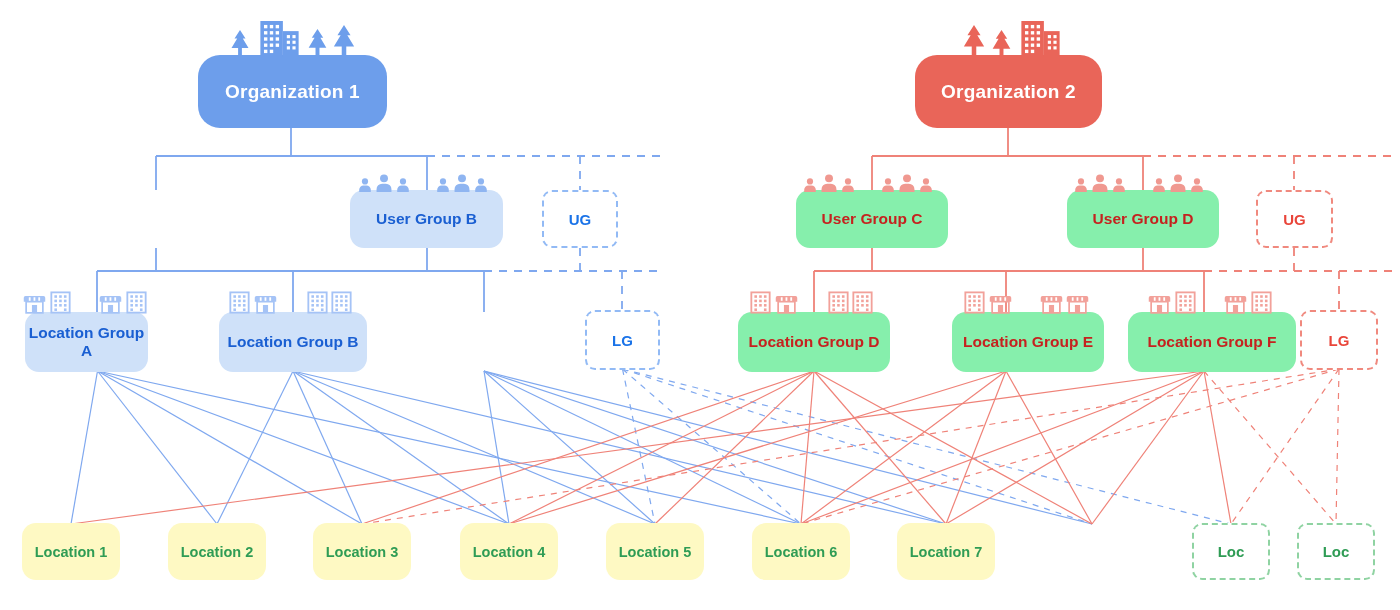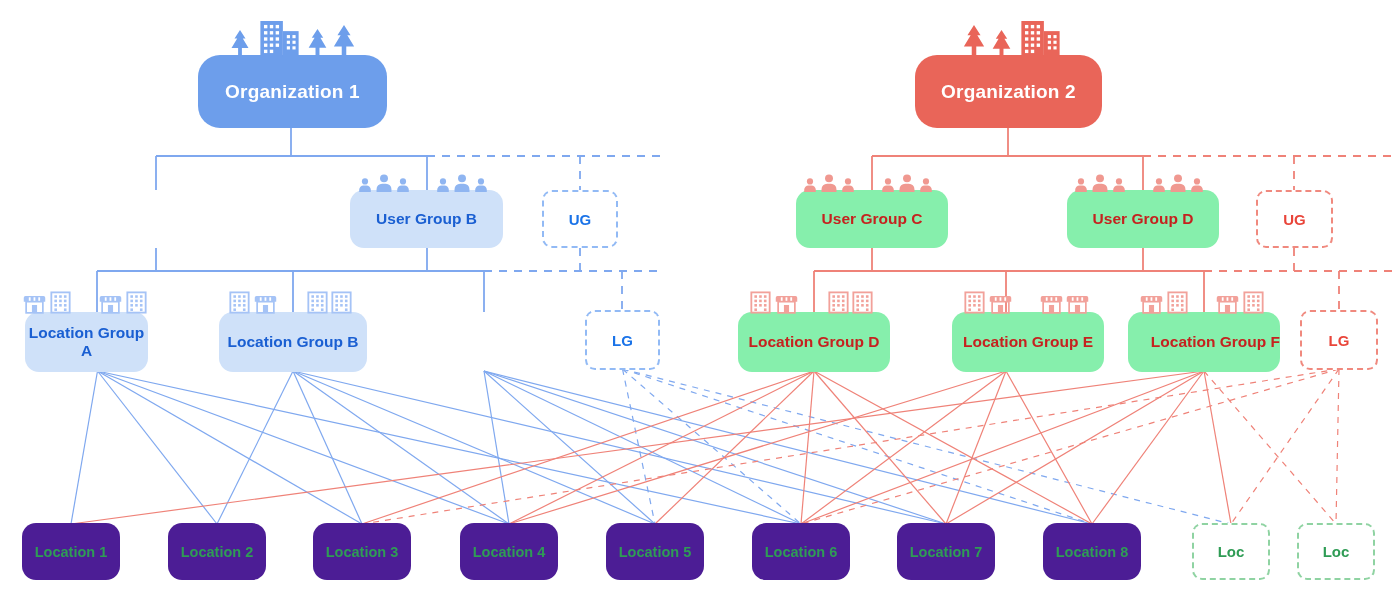--- a/index.html
+++ b/index.html
@@ -6,21 +6,21 @@
   body{width:1400px;height:610px;position:relative;font-family:"Liberation Sans",sans-serif;-webkit-font-smoothing:antialiased;}
   .canvas{position:absolute;inset:0;width:1400px;height:610px;overflow:hidden;padding-left:44px;}
   #wires{position:absolute;left:0;top:0;z-index:0;}
   .node{position:absolute;z-index:2;display:flex;align-items:center;justify-content:center;
         font-weight:bold;border-radius:14px;box-sizing:border-box;text-align:center;}
   .org{border-radius:22px;color:#fff;font-size:19px;letter-spacing:.2px;}
   .org-blue{background:#6D9EEB;}
   .org-red{background:#E96559;}
   .fill-blue{background:#CFE1F9;color:#1A5FD2;font-size:15.5px;}
   .fill-red{background:#86efac;color:#C5221F;font-size:15.5px;}
-  .fill-green{background:#4c1d95;color:#2F9C55;font-size:14.5px;}
+  .fill-green{background:#fef9c3;color:#2F9C55;font-size:14.5px;}
   .dash{background:#fff;border-radius:10px;font-size:15px;}
   .dash-blue{border:2px dashed #92BAF5;color:#1A73E8;}
   .dash-red{border:2px dashed #F0897E;color:#E9453A;}
   .dash-green{border:2px dashed #8FD3A2;color:#2F9C55;}
   .icons{position:absolute;bottom:100%;left:50%;transform:translateX(-50%);margin-bottom:-2px;line-height:0;pointer-events:none;}
   .ic-org-blue{color:#6D9EEB;}
   .ic-org-red{color:#E96559;}
   .pp-blue{color:#8FB5F1;}
   .pp-red{color:#F09890;}
   .ic-blue{color:#A5C3F6;}
@@ -275,21 +275,21 @@
     <div class="icons ic-red">
       <svg width="136" height="25" viewBox="0 0 136 25">
         <use href="#s-bldg2" x="4" y="2" width="21" height="23"></use>
           <use href="#s-shop" x="29" y="6" width="23" height="19"></use>
         <use href="#s-shop" x="80" y="6" width="23" height="19"></use>
           <use href="#s-shop" x="106" y="6" width="23" height="19"></use>
       </svg>
     </div>
     <span>Location Group E</span>
   </div>
-  <div class="node fill-red" style="left: 1128px; top: 312px; width: 152px; height: 60px; justify-content: flex-end;">
+  <div class="node fill-red" style="left: 1128px; top: 312px; width: 168px; height: 60px;">
     <div class="icons ic-red">
       <svg width="136" height="25" viewBox="0 0 136 25">
         <use href="#s-shop" x="4" y="6" width="23" height="19"></use>
           <use href="#s-bldg2" x="31" y="2" width="21" height="23"></use>
         <use href="#s-shop" x="80" y="6" width="23" height="19"></use>
           <use href="#s-bldg2" x="107" y="2" width="21" height="23"></use>
       </svg>
     </div>
     <span>Location Group F</span>
   </div>
@@ -311,22 +311,19 @@
   </div>
   <div class="node fill-green" style="left: 606px; top: 523px; width: 98px; height: 57px;">
     <span>Location 5</span>
   </div>
   <div class="node fill-green" style="left: 752px; top: 523px; width: 98px; height: 57px;">
     <span>Location 6</span>
   </div>
   <div class="node fill-green" style="left: 897px; top: 523px; width: 98px; height: 57px;">
     <span>Location 7</span>
   </div>
-  <div class="node fill-green" style="left: 1043px; top: 523px; width: 98px; height: 57px;">
-    <span>Location 8</span>
-  </div>
   <div class="node dash dash-green" style="left: 1192px; top: 523px; width: 78px; height: 57px;">
     <span>Loc</span>
   </div>
   <div class="node dash dash-green" style="left: 1297px; top: 523px; width: 78px; height: 57px;">
     <span>Loc</span>
   </div>
 </div>
 
 </body></html>

